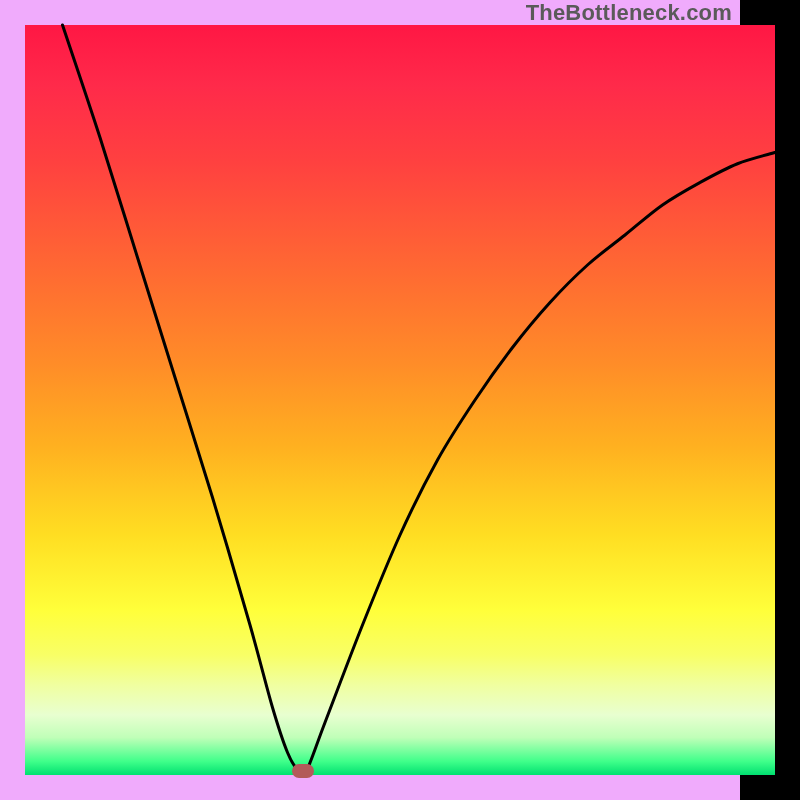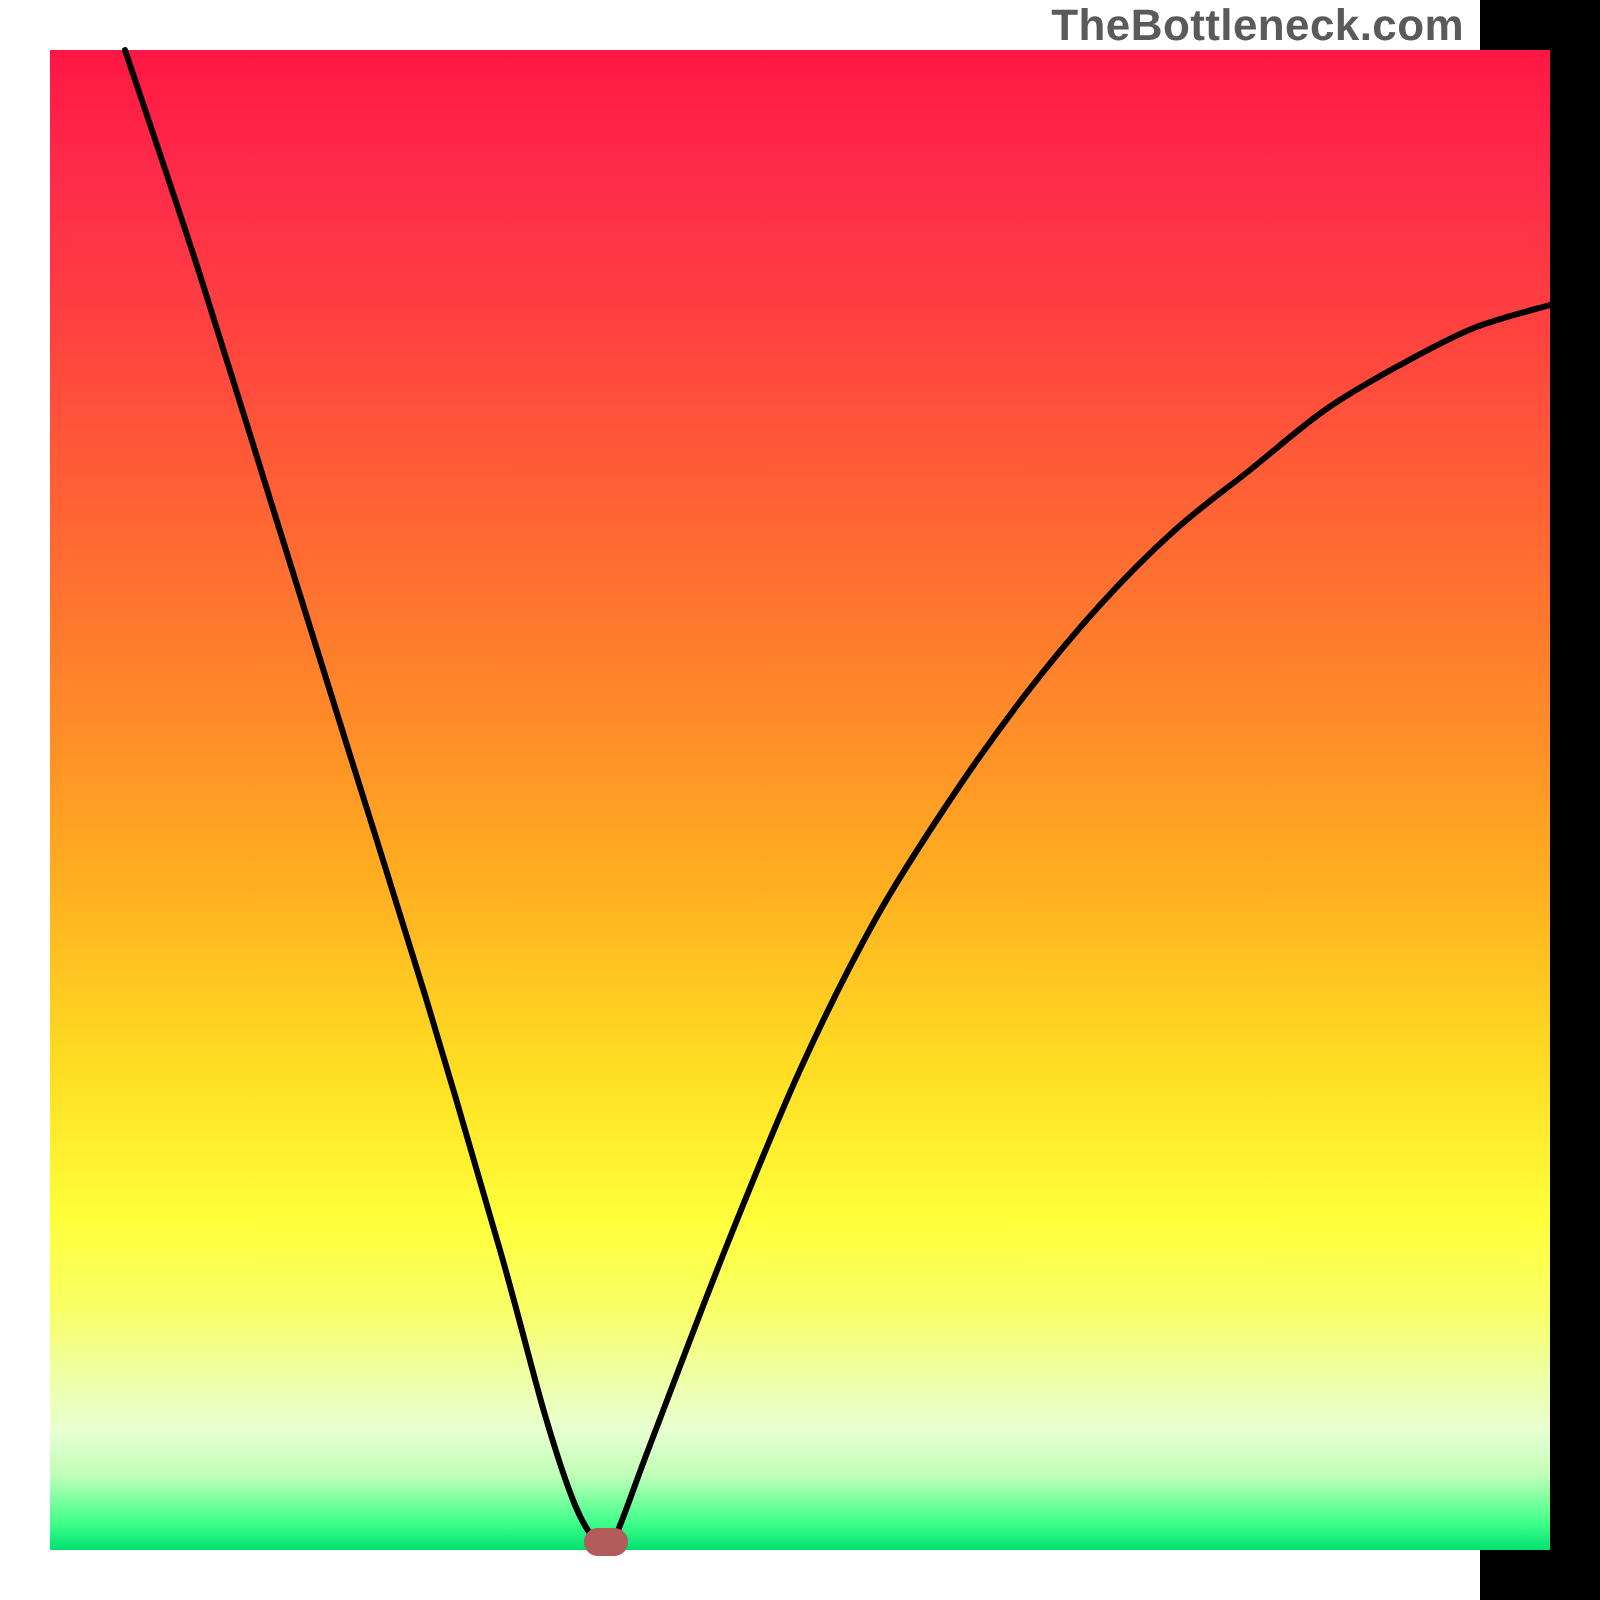--- a/index.html
+++ b/index.html
@@ -1,21 +1,21 @@
 <!DOCTYPE html>
 <html><head>
 <meta charset="utf-8">
 <style>
   * { margin: 0; padding: 0; box-sizing: border-box; }
   html, body { width: 800px; height: 800px; overflow: hidden; background: #000; }
   .frame {
     position: relative;
     width: 740px;
     height: 800px;
-    background: #ffffff;
+    background: #f0abfc;
   }
   .plot-area {
     position: absolute;
     left: 25px;
     top: 25px;
     width: 750px;
     height: 750px;
     background: linear-gradient(to bottom,
       #ff1744 0%,
       #ff2a4a 8%,

